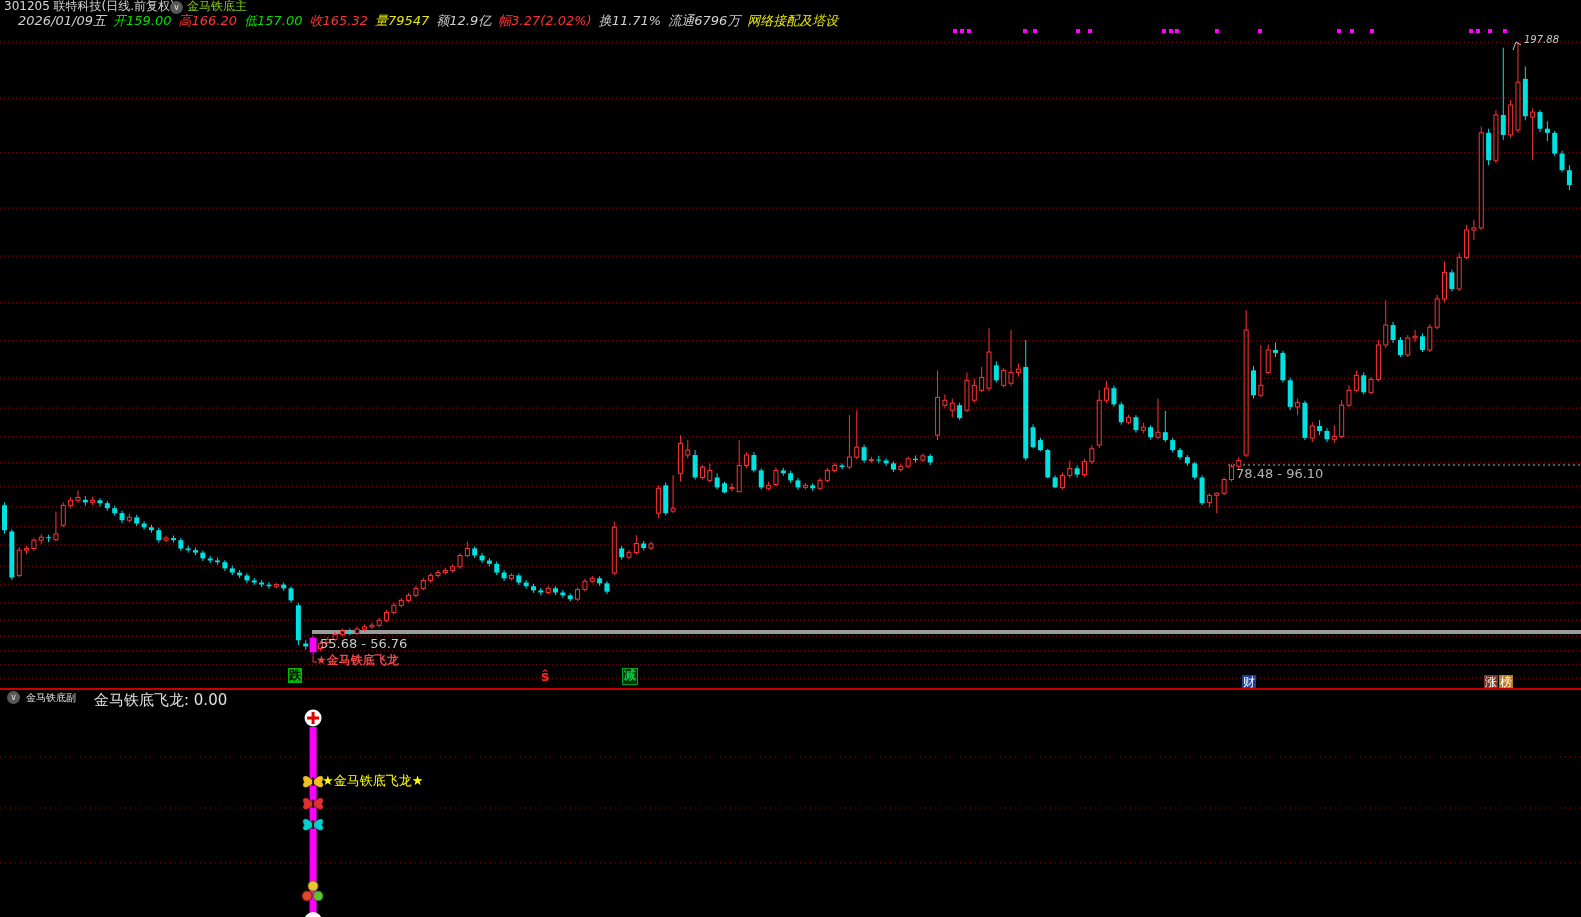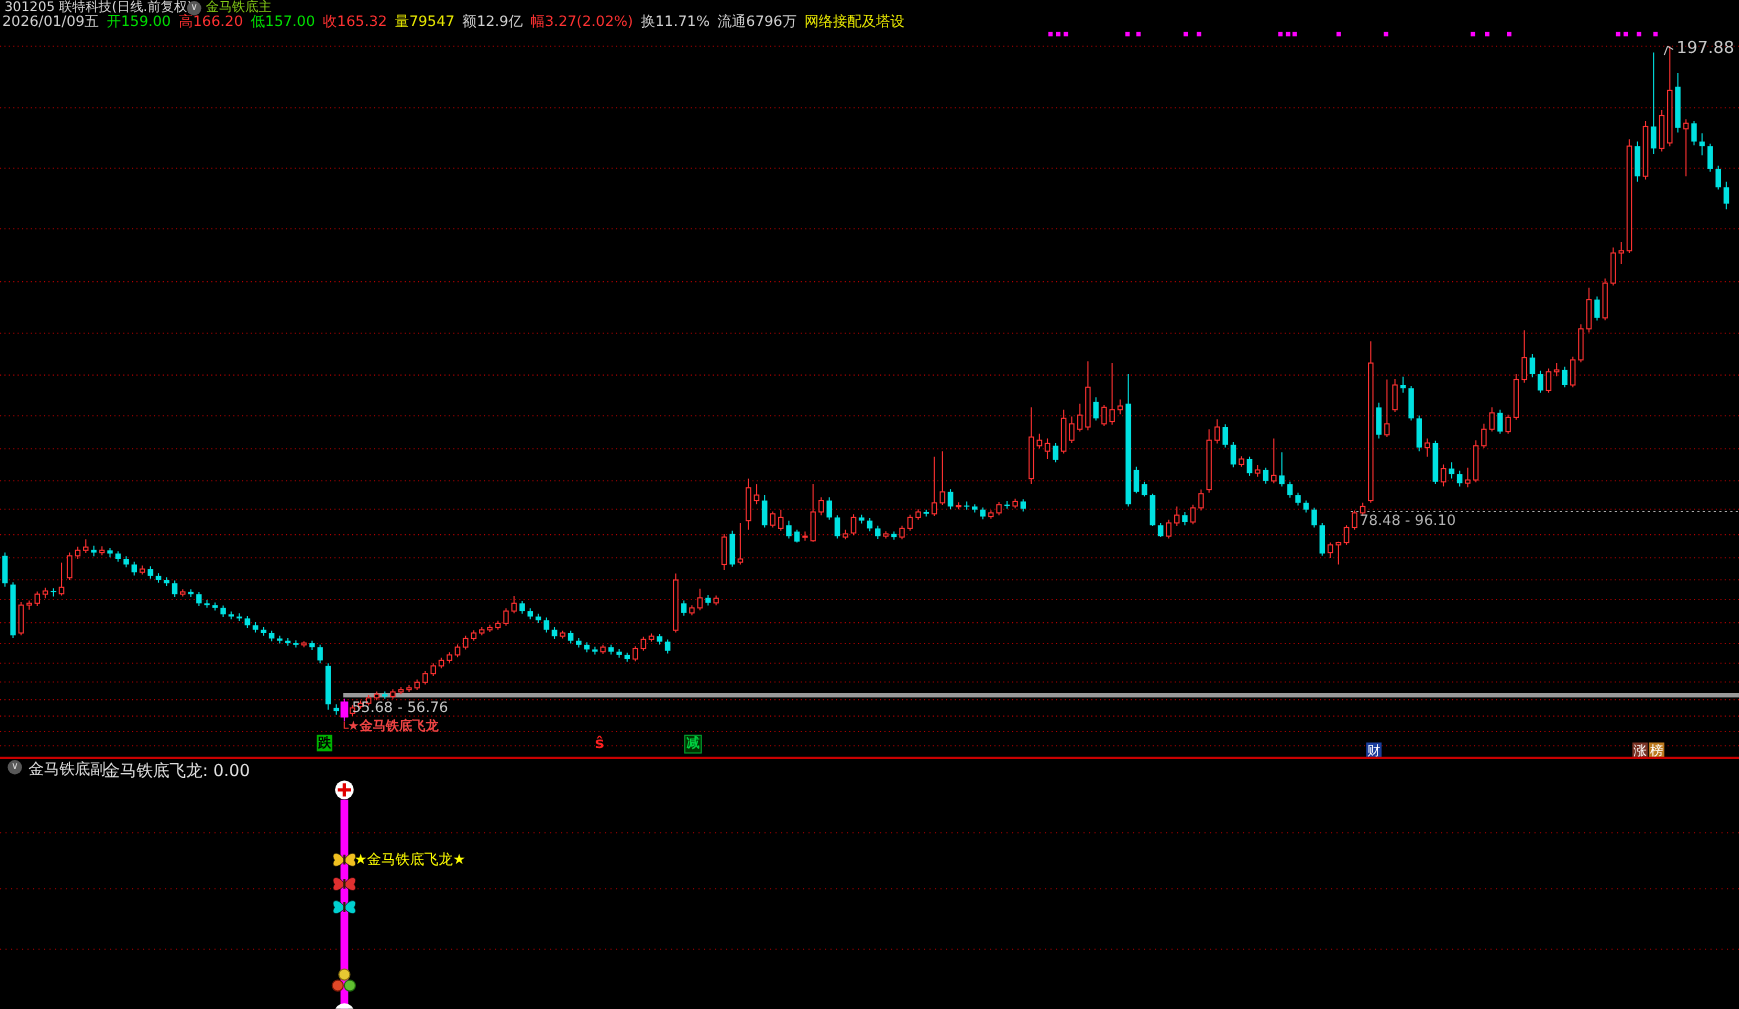--- a/index.html
+++ b/index.html
@@ -5,37 +5,37 @@
   html,body{margin:0;padding:0;background:#000;}
   body{position:relative;width:1581px;height:917px;overflow:hidden;
        font-family:"DejaVu Sans","Liberation Sans",sans-serif;}
   .abs{position:absolute;white-space:nowrap;}
   #title-bar{top:0;left:4px;font-size:12px;color:#d8d8d8;height:13px;line-height:13px;}
   #main-indicator-name{top:0;left:187px;font-size:12px;color:#84cc16;line-height:13px;}
   .chev-circle{position:absolute;width:13px;height:13px;border-radius:50%;background:#585858;
                color:#dcdcdc;font-size:9px;line-height:12px;text-align:center;}
   #chev-top{top:1px;left:170px;}
   #chev-panel{top:691px;left:7px;}
-  #info-bar{top:14px;left:2px;font-size:13px;height:14px;line-height:14px;}
+  #info-bar{top:14px;left:18px;font-size:13px;height:14px;line-height:14px;font-style:italic;}
   #info-bar span{margin-right:7px;}
   #chart-svg{position:absolute;top:0;left:0;}
-  #lbl-high{top:34px;left:1524px;font-size:15px;color:#c8c8c8;}
+  #lbl-high{top:34px;left:1524px;font-size:10px;color:#c8c8c8;font-style:italic;}
   #lbl-mid{top:466px;left:1236px;font-size:13px;color:#b4b4b4;}
   #lbl-low{top:636px;left:320px;font-size:13px;color:#c8c8c8;}
   #lbl-dragon-main{top:652px;left:316px;font-size:12px;font-weight:bold;color:#ef4444;}
   #lbl-dragon-panel{top:772px;left:322px;font-size:13px;font-weight:normal;color:#ffff00;}
   .marker{position:absolute;font-size:12px;line-height:15px;height:15px;padding:0 1px;font-weight:bold;}
   #marker-die{top:668px;left:288px;background:#00b400;color:#000;}
   #marker-s{top:669px;left:540px;color:#ff2020;background:transparent;font-size:14px;}
   #marker-jian{top:668px;left:622px;color:#00d040;background:#003300;border:1px solid #00a030;line-height:13px;}
   #marker-cai{top:675px;left:1242px;background:#1b3f9e;color:#fff;font-weight:normal;}
   #marker-zhang{top:675px;left:1484px;background:#7a3426;color:#fff;font-weight:normal;}
   #marker-bang{top:675px;left:1499px;background:#bc7a1e;color:#fff;font-weight:normal;}
   #sep-line{top:688px;left:0;width:1581px;height:2px;background:#c80000;}
-  #panel-name{top:691px;left:26px;font-size:14px;color:#e0e0e0;}
+  #panel-name{top:691px;left:26px;font-size:10px;color:#e0e0e0;}
   #panel-value{top:691px;left:94px;font-size:15px;color:#e0e0e0;}
 </style>
 </head>
 <body>
 
 <svg id="chart-svg" width="1581" height="917">
     <line x1="0" y1="42" x2="1581" y2="42" stroke="#b40000" stroke-width="1" stroke-dasharray="1 3"></line>
     <line x1="0" y1="98" x2="1581" y2="98" stroke="#b40000" stroke-width="1" stroke-dasharray="1 3"></line>
     <line x1="0" y1="153" x2="1581" y2="153" stroke="#b40000" stroke-width="1" stroke-dasharray="1 3"></line>
     <line x1="0" y1="208" x2="1581" y2="208" stroke="#b40000" stroke-width="1" stroke-dasharray="1 3"></line>

